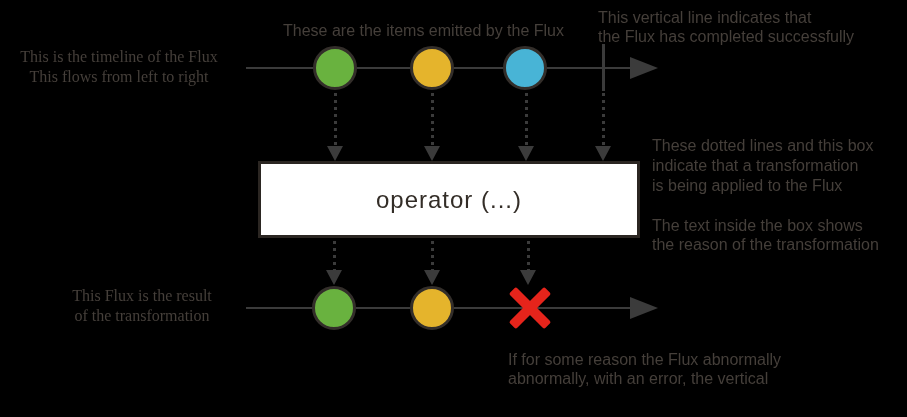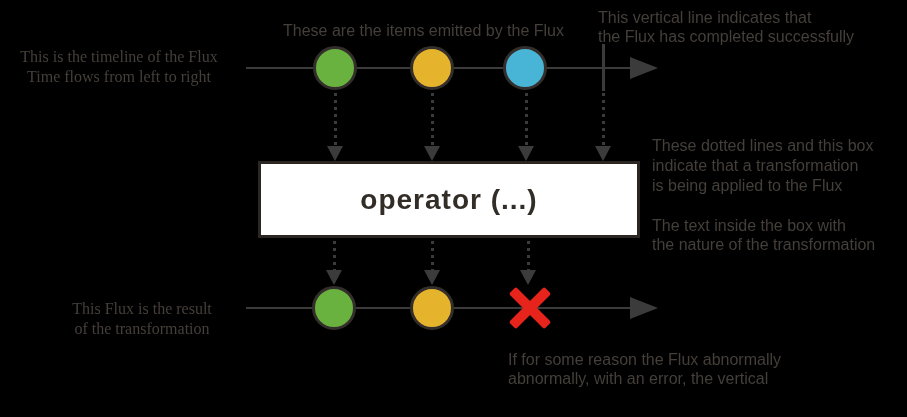--- a/index.html
+++ b/index.html
@@ -14,21 +14,21 @@
     font-family:"Liberation Sans","DejaVu Sans",sans-serif;
   }
   
   .note{position:absolute; color:var(--text); font-size:16px; line-height:19px; white-space:nowrap;}
   .note.center{text-align:center; white-space:normal;font-family:Liberation Serif, serif;}
   #lbl-timeline{left:4px;  top:47px;  width:230px; line-height:20px;}
   #lbl-items   {left:283px; top:21px;text-align:center;}
   #lbl-complete{left:598px; top:8px;}
   #lbl-transform{left:652px; top:136px; line-height:20px;}
   #lbl-boxtext {left:652px; top:216px; line-height:19px;}
-  #lbl-result  {left:56px;  top:299px; width:172px; line-height:20px;}
+  #lbl-result  {left:56px;  top:286px; width:172px; line-height:20px;}
   #lbl-error   {left:508px; top:350px; line-height:19px;}
   
   .tl-line{position:absolute; height:2px; background:var(--line);}
   #tl-top   {left:246px; top:67px;  width:386px;}
   #tl-bottom{left:246px; top:307px; width:386px;}
   .tl-arrow{position:absolute; width:0; height:0;
     border-top:11px solid transparent; border-bottom:11px solid transparent;
     border-left:28px solid var(--line);}
   #arrow-top   {left:630px; top:57px;}
   #arrow-bottom{left:630px; top:297px;}
@@ -52,56 +52,56 @@
   #dh1{left:327px;} #dh2{left:424px;} #dh3{left:518px;} #dh4{left:595px;}
   #dh1,#dh2,#dh3,#dh4{top:146px;}
   #db1{left:333px;} #db2{left:431px;} #db3{left:527px;}
   #db1,#db2,#db3{top:241px; height:29px;}
   #bh1{left:326px;} #bh2{left:424px;} #bh3{left:520px;}
   #bh1,#bh2,#bh3{top:270px;}
   
   #op-box{position:absolute; left:258px; top:161px; width:382px; height:77px;
     box-sizing:border-box; background:var(--box-bg); border:3px solid var(--box-border);
     display:flex; align-items:center; justify-content:center;}
-  #op-box .op-label{font-size:28px; font-weight:bold; color:var(--box-text); letter-spacing:1px;}
+  #op-box .op-label{font-size:24px; font-weight:normal; color:var(--box-text); letter-spacing:1px;}
   
   #error-x{position:absolute; left:508px; top:286px; width:44px; height:44px;}
   #error-x .bar{position:absolute; left:-3px; top:17px; width:50px; height:10px;
     background:var(--red); border-radius:2px;}
   #error-x .bar.a{transform:rotate(45deg);}
   #error-x .bar.b{transform:rotate(-45deg);}
 </style>
 </head>
 <body>
 
 <div class="canvas">
 
   <div class="note center" id="lbl-timeline">
     <div>This is the timeline of the Flux</div>
-    <div>Time flows from left to right</div>
+    <div>This flows from left to right</div>
   </div>
 
   <div class="note" id="lbl-items">
     <div>These are the items emitted by the Flux</div>
   </div>
 
   <div class="note" id="lbl-complete">
     <div>This vertical line indicates that</div>
     <div>the Flux has completed successfully</div>
   </div>
 
   <div class="note" id="lbl-transform">
     <div>These dotted lines and this box</div>
     <div>indicate that a transformation</div>
     <div>is being applied to the Flux</div>
   </div>
 
   <div class="note" id="lbl-boxtext">
-    <div>The text inside the box with</div>
-    <div>the nature of the transformation</div>
+    <div>The text inside the box shows</div>
+    <div>the reason of the transformation</div>
   </div>
 
   <div class="note center" id="lbl-result">
     <div>This Flux is the result</div>
     <div>of the transformation</div>
   </div>
 
   <div class="note" id="lbl-error">
     <div>If for some reason the Flux abnormally</div>
     <div>abnormally, with an error, the vertical</div>

